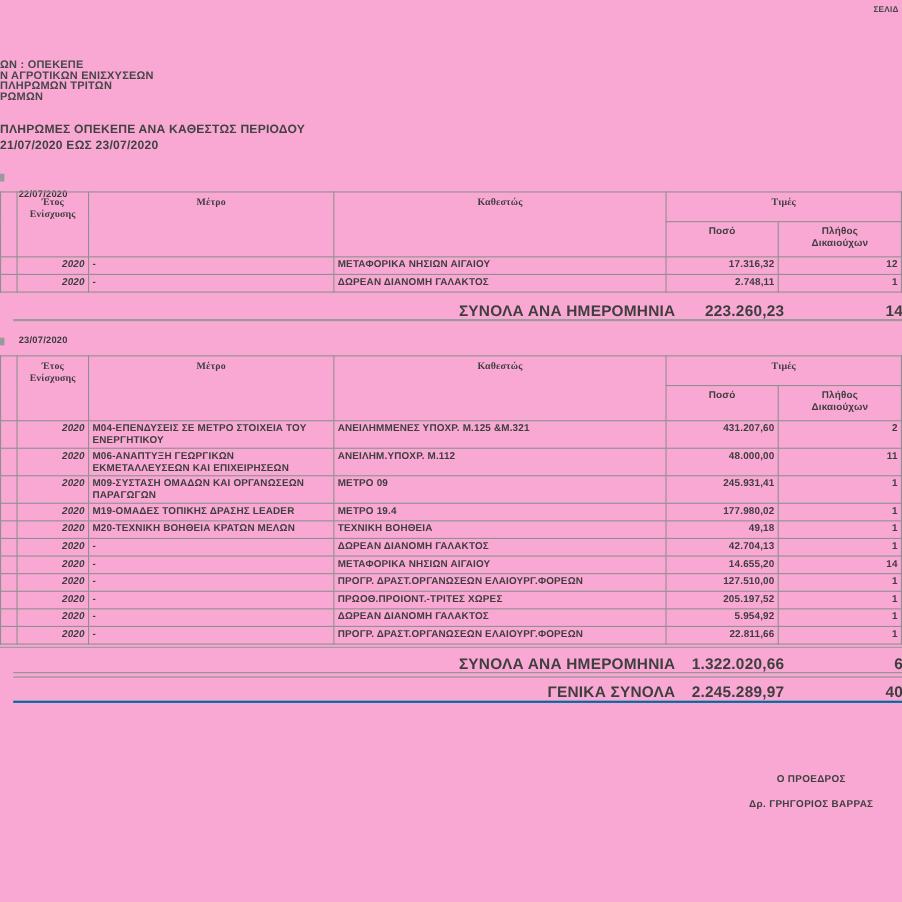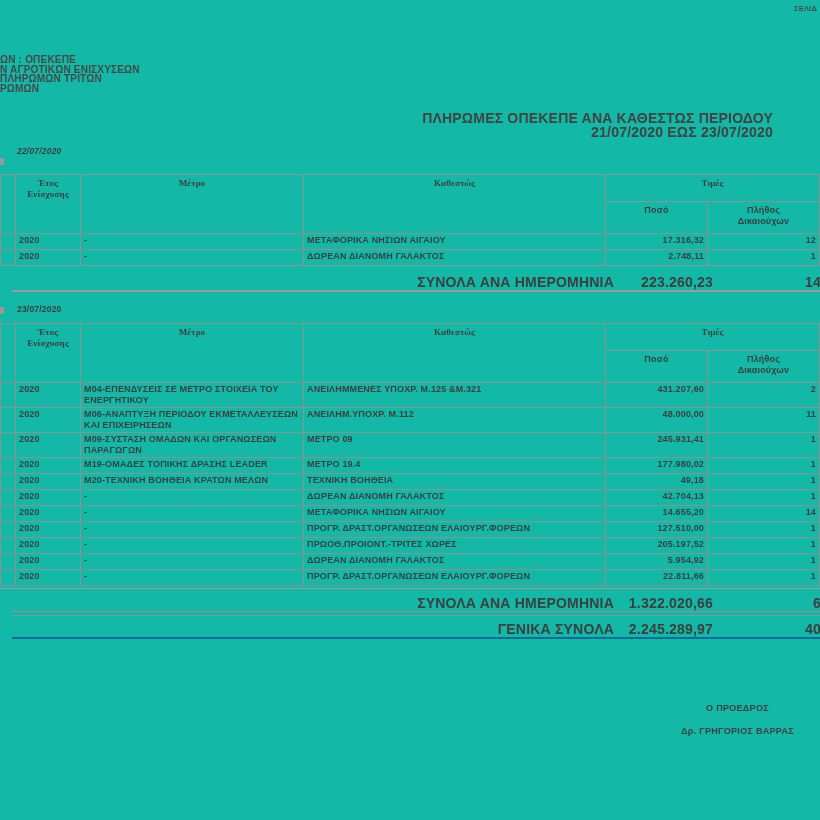--- a/index.html
+++ b/index.html
@@ -1,51 +1,51 @@
 <!DOCTYPE html>
 <html><head>
 <meta charset="utf-8">
 <style>
   html,body{margin:0;padding:0;background:#fff;}
   .page{
-    position:relative;width:820px;height:820px;background:#14b8a6;overflow:hidden;
+    position:relative;width:820px;height:820px;background:#f9a8d4;overflow:hidden;
     font-family:"Liberation Sans",sans-serif;font-weight:bold;color:#3e3e3e;
     -webkit-font-smoothing:antialiased;
   }
   .abs{position:absolute;}
 
   
   .page-label{top:4px;right:3px;font-size:7.5px;letter-spacing:.2px;color:#4a4a4a;}
 
   
   .org-block{top:55px;left:0;font-size:10px;line-height:9.6px;letter-spacing:.2px;color:#474747;white-space:nowrap;}
 
   
-  .report-title{top:112px;left:0;width:750px;text-align:right;font-size:14px;line-height:13.5px;letter-spacing:.2px;color:#424242;margin-left:23px;}
+  .report-title{top:112px;left:0;width:750px;text-align:left;font-size:11px;line-height:13.5px;letter-spacing:.2px;color:#424242;}
 
   .date-label{font-size:8.5px;letter-spacing:.2px;color:#3c3c3c;}
   .edge-mark{width:4px;height:7px;background:#9a9a9a;}
 
   
   table.rpt{
     border-collapse:collapse;table-layout:fixed;width:819px;
     font-size:9px;letter-spacing:.15px;color:#3e3e3e;
   }
   table.rpt th,table.rpt td{
     border:1px solid #909090;vertical-align:top;overflow:hidden;
   }
   table.rpt th{
     font-weight:bold;text-align:center;padding:3px 2px 0 2px;font-size:9px;
     white-space:pre-line;line-height:11px;
   }
   tr.hdr-top{height:27px;font-family:Liberation Serif, serif;}
   tr.hdr-sub{height:32px;}
   table.rpt td{padding:1px 3px;line-height:11px;height:13px;}
   td.c-edge{padding:0;}
-  td.c-year{padding-right:5px;}
+  td.c-year{text-align:right;padding-right:5px;font-style:italic;}
   td.c-metro{text-align:left;padding-left:4px;}
   td.c-kath{text-align:left;padding-left:4px;}
   td.c-amt{text-align:right;padding-right:6px;}
   td.c-cnt{text-align:right;padding-right:2px;margin-top:32px;}
 
   
   .band{left:12px;width:819px;display:flex;align-items:flex-end;font-size:14px;letter-spacing:.2px;color:#3e3e3e;}
   .band .lbl{width:602px;text-align:right;}
   .band .amt{width:99px;text-align:right;}
   .band .cnt{flex:1;text-align:right;padding-right:2px;}
@@ -69,21 +69,21 @@
     <div>ΠΛΗΡΩΜΩΝ ΤΡΙΤΩΝ</div>
     <div>ΡΩΜΩΝ</div>
   </div>
 
   <div class="abs report-title">
     <div>ΠΛΗΡΩΜΕΣ ΟΠΕΚΕΠΕ ΑΝΑ ΚΑΘΕΣΤΩΣ ΠΕΡΙΟΔΟΥ</div>
     <div>21/07/2020 ΕΩΣ 23/07/2020</div>
   </div>
 
   <div class="abs edge-mark" style="top:158px;left:0;"></div>
-  <div class="abs date-label" style="top:146px;left:17px;font-style:italic;">22/07/2020</div>
+  <div class="abs date-label" style="top:171px;left:17px;">22/07/2020</div>
 
   <table class="rpt abs" style="top:174px;left:0;">
     <colgroup>
       <col style="width:15px">
         <col style="width:65px">
         <col style="width:223px">
       <col style="width:302px">
         <col style="width:102px">
         <col style="width:112px">
     </colgroup>
@@ -160,21 +160,21 @@
           <td class="c-edge"></td>
           <td class="c-year">2020</td>
           <td class="c-metro">Μ04-ΕΠΕΝΔΥΣΕΙΣ ΣΕ ΜΕΤΡΟ ΣΤΟΙΧΕΙΑ ΤΟΥ ΕΝΕΡΓΗΤΙΚΟΥ</td>
           <td class="c-kath">ΑΝΕΙΛΗΜΜΕΝΕΣ ΥΠΟΧΡ. Μ.125 &amp;Μ.321</td>
           <td class="c-amt">431.207,60</td>
           <td class="c-cnt">2</td>
         </tr>
         <tr>
           <td class="c-edge"></td>
           <td class="c-year">2020</td>
-          <td class="c-metro">Μ06-ΑΝΑΠΤΥΞΗ ΠΕΡΙΟΔΟΥ ΕΚΜΕΤΑΛΛΕΥΣΕΩΝ ΚΑΙ ΕΠΙΧΕΙΡΗΣΕΩΝ</td>
+          <td class="c-metro">Μ06-ΑΝΑΠΤΥΞΗ ΓΕΩΡΓΙΚΩΝ ΕΚΜΕΤΑΛΛΕΥΣΕΩΝ ΚΑΙ ΕΠΙΧΕΙΡΗΣΕΩΝ</td>
           <td class="c-kath">ΑΝΕΙΛΗΜ.ΥΠΟΧΡ. Μ.112</td>
           <td class="c-amt">48.000,00</td>
           <td class="c-cnt">11</td>
         </tr>
         <tr>
           <td class="c-edge"></td>
           <td class="c-year">2020</td>
           <td class="c-metro">Μ09-ΣΥΣΤΑΣΗ ΟΜΑΔΩΝ ΚΑΙ ΟΡΓΑΝΩΣΕΩΝ ΠΑΡΑΓΩΓΩΝ</td>
           <td class="c-kath">ΜΕΤΡΟ 09</td>
           <td class="c-amt">245.931,41</td>

